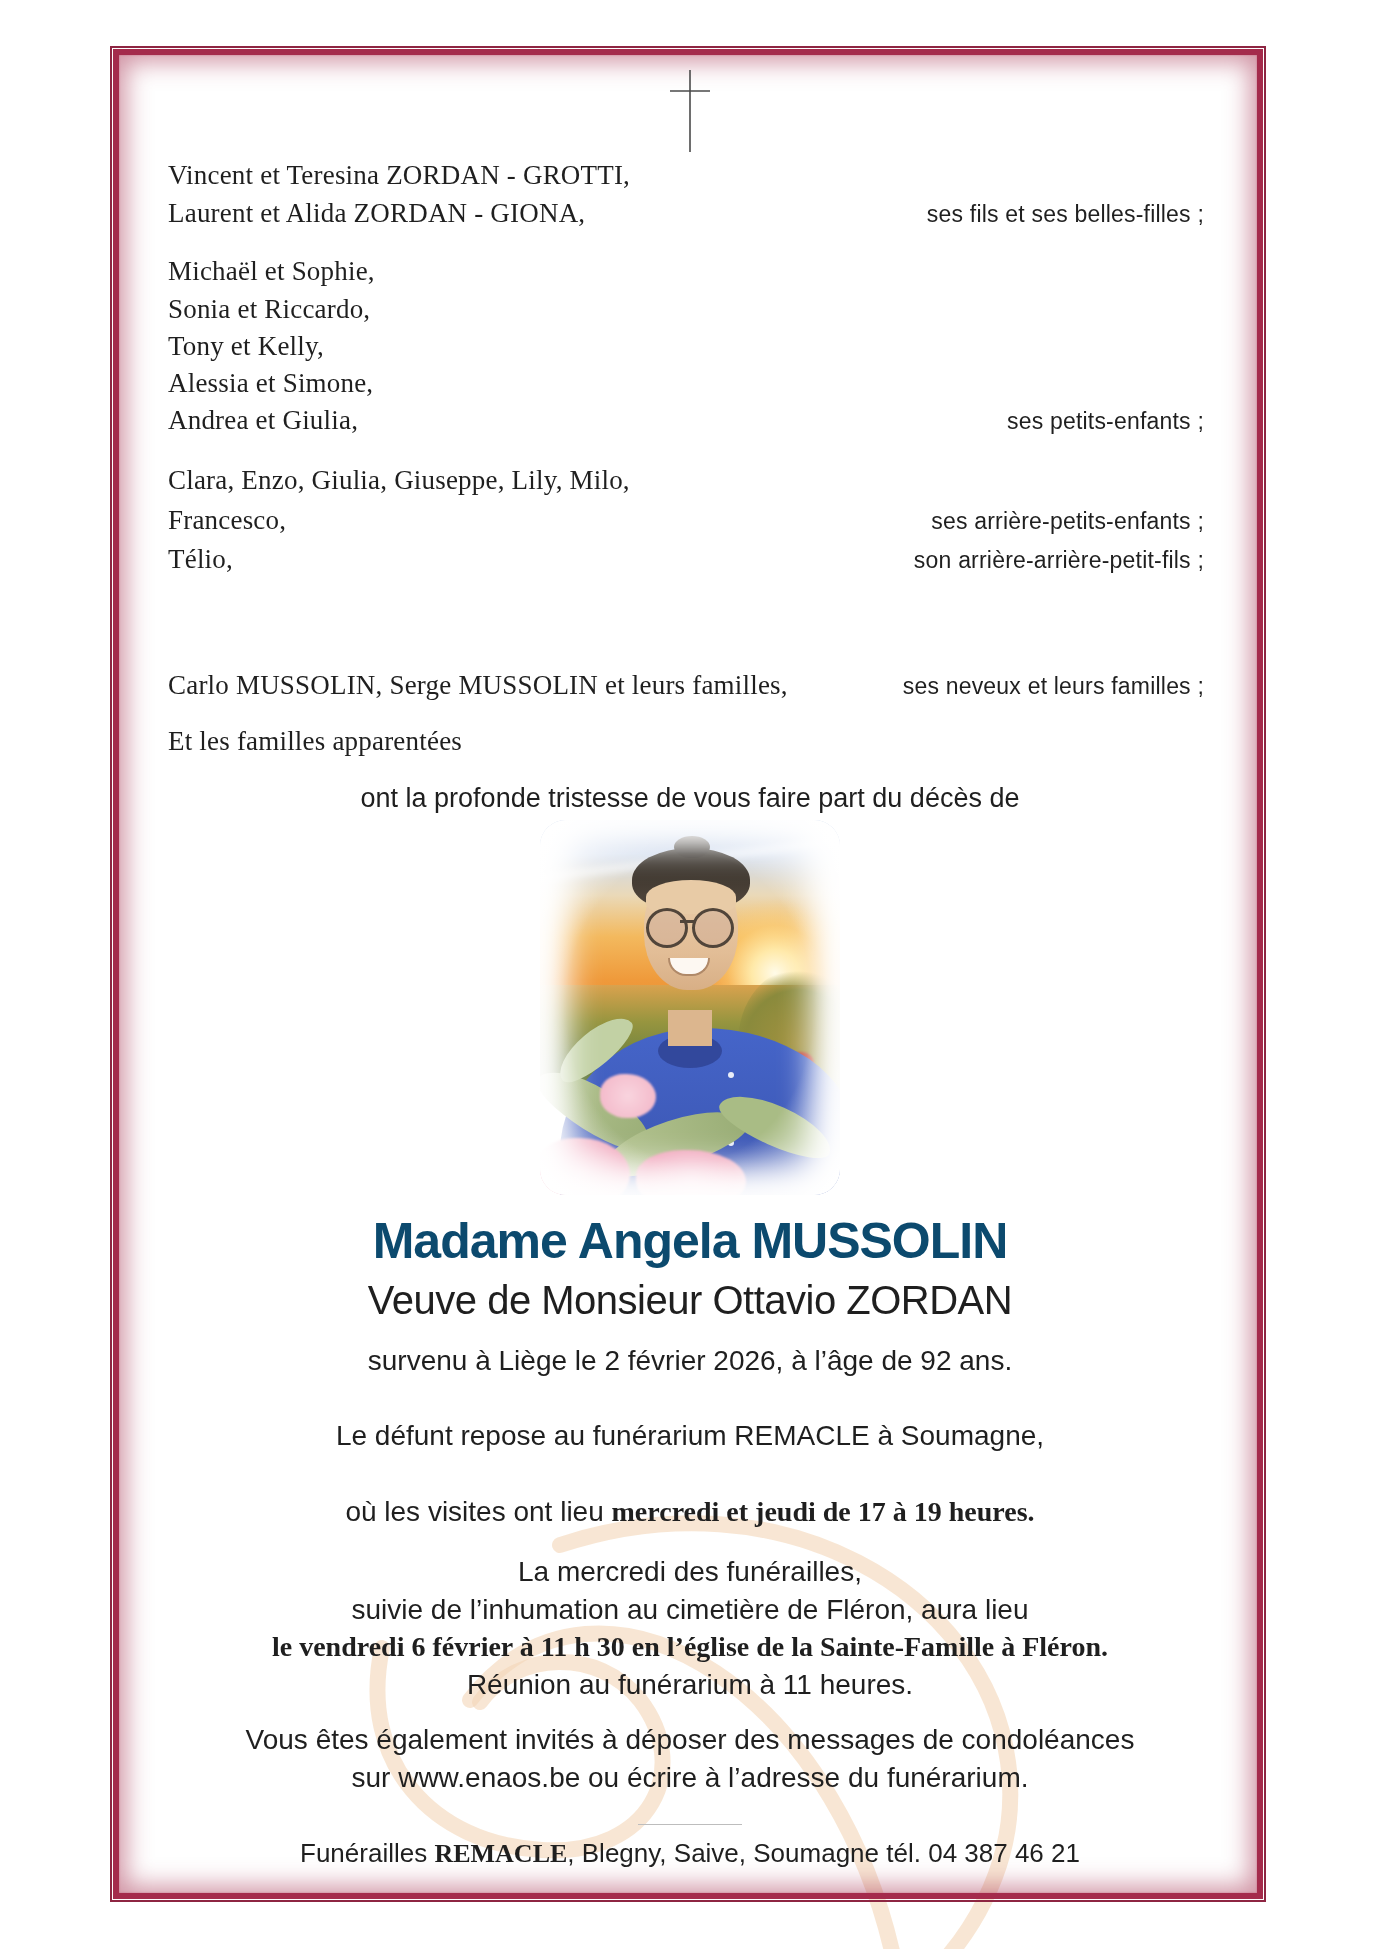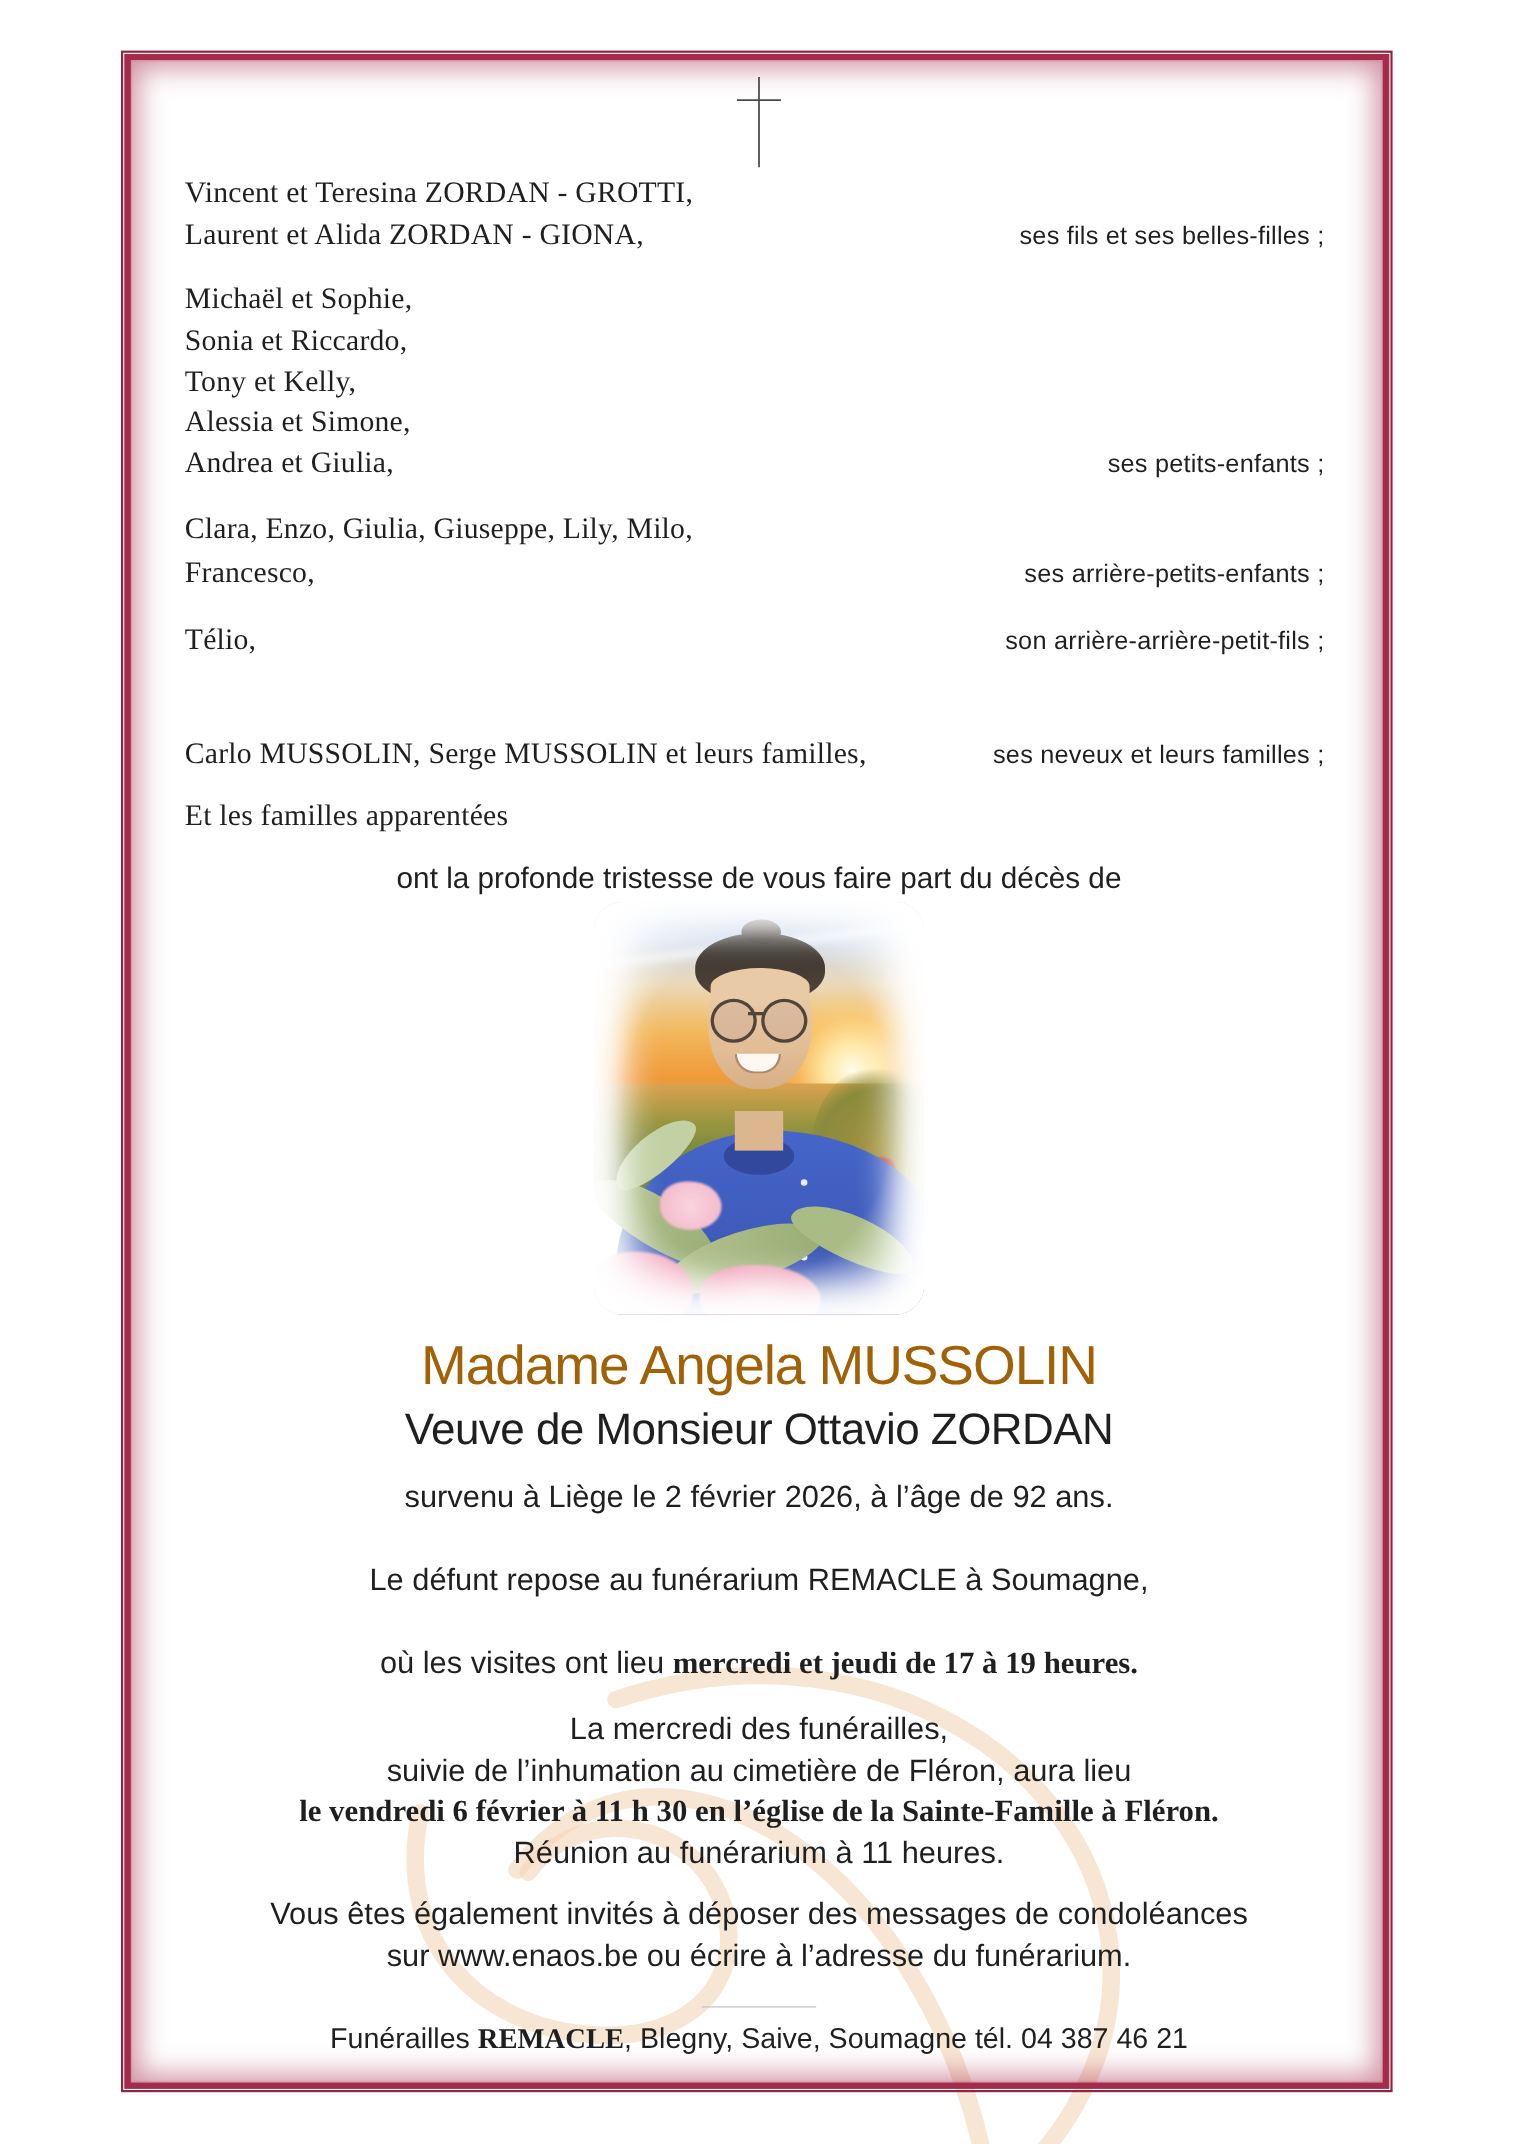--- a/index.html
+++ b/index.html
@@ -22,21 +22,21 @@
   .cross{position:absolute;left:556px;top:22px;}
 
   .row{position:absolute;left:0;width:100%;box-sizing:border-box;
        padding-left:56px;padding-right:64px;display:flex;
        justify-content:space-between;align-items:baseline;}
   .nm{font-size:27px;letter-spacing:.2px;white-space:pre;font-family:Liberation Serif, serif;}
   .lbl{font-size:23px;letter-spacing:.2px;white-space:pre;}
 
   .centered{position:absolute;left:0;width:100%;text-align:center;}
   .announce{font-size:27px;}
-  .title{font-size:50px;font-weight:normal;letter-spacing:-1px;color:#a16207;}
+  .title{font-size:50px;font-weight:bold;letter-spacing:-1px;color:#0c4a6e;}
   .subtitle{font-size:40px;letter-spacing:-.5px;}
   .line28{font-size:28px;}
   .small-paren{font-size:23px;}
   .b{font-weight:bold;font-family:Liberation Serif, serif;}
   .footer-line{font-size:26px;}
   .divider{position:absolute;left:50%;width:104px;margin-left:-52px;
            border-top:1px solid #bdbdbd;height:0;}
 
   
   .photo{position:absolute;left:428px;top:774px;width:300px;height:375px;
@@ -137,21 +137,21 @@
     <span class="lbl">ses petits-enfants ;</span>
   </div>
   <div class="row" style="top:419px">
     <span class="nm">Clara, Enzo, Giulia, Giuseppe, Lily, Milo,</span>
     <span class="lbl"></span>
   </div>
   <div class="row" style="top:459px">
     <span class="nm">Francesco,</span>
     <span class="lbl">ses arrière-petits-enfants ;</span>
   </div>
-  <div class="row" style="top:520px">
+  <div class="row" style="top:498px">
     <span class="nm">Télio,</span>
     <span class="lbl">son arrière-arrière-petit-fils ;</span>
   </div>
   <div class="row" style="top:624px">
     <span class="nm">Carlo MUSSOLIN, Serge MUSSOLIN et leurs familles,</span>
     <span class="lbl">ses neveux et leurs familles ;</span>
   </div>
   <div class="row" style="top:680px">
     <span class="nm">Et les familles apparentées</span>
     <span class="lbl"></span>

